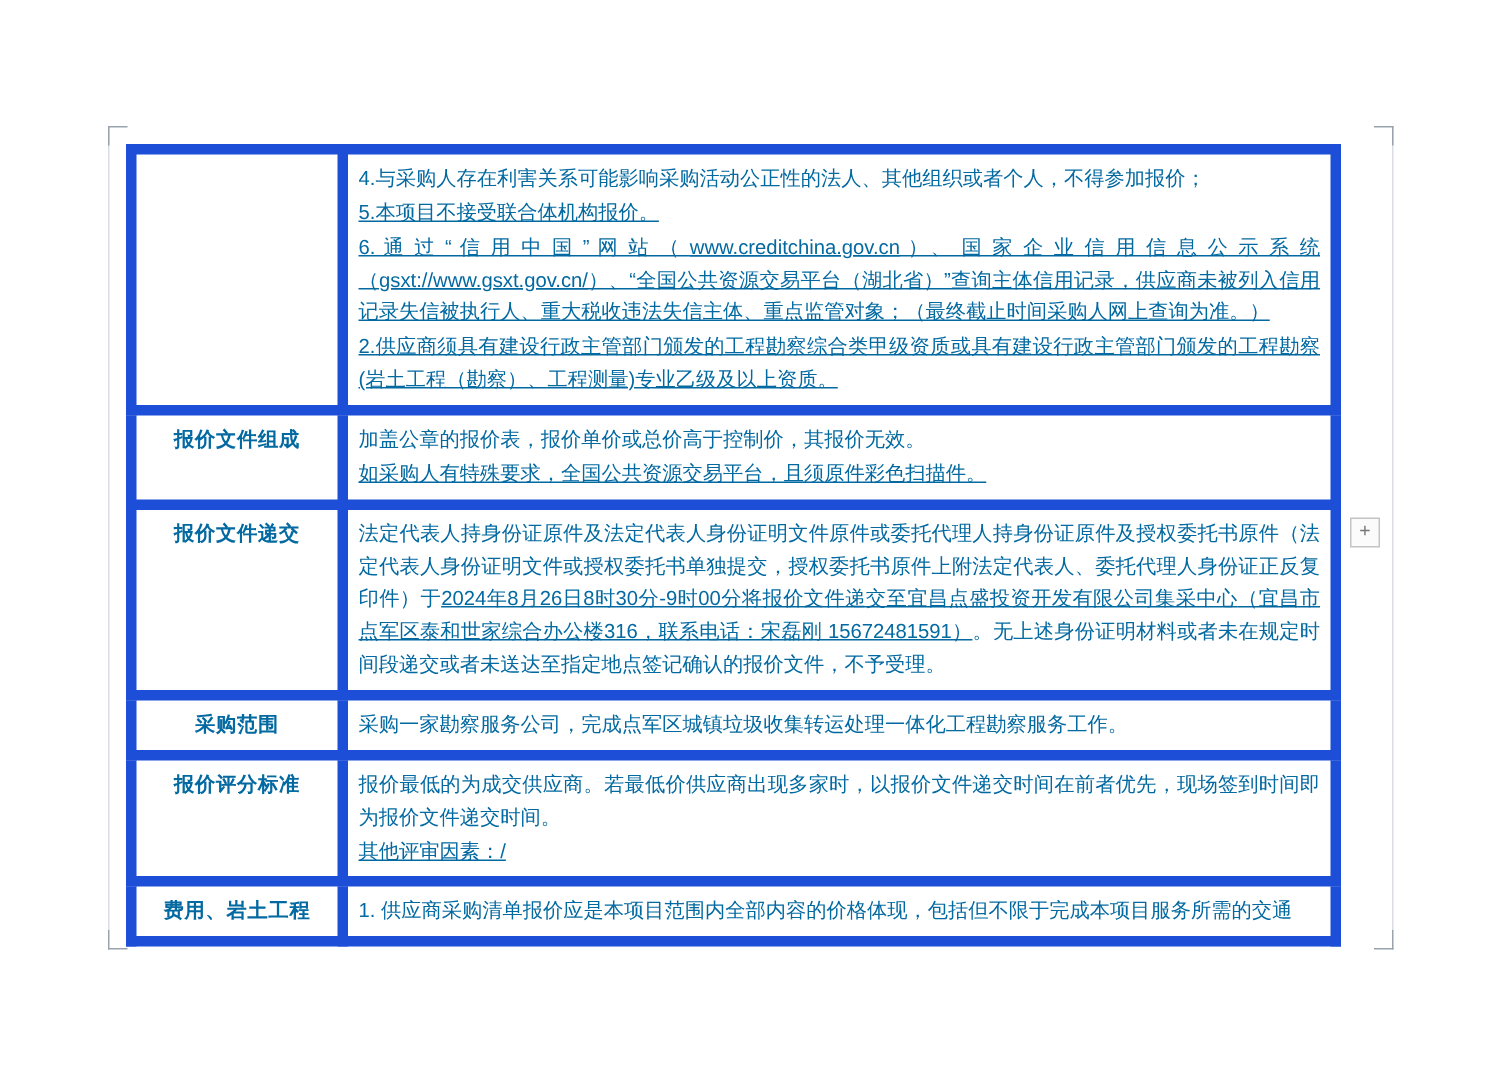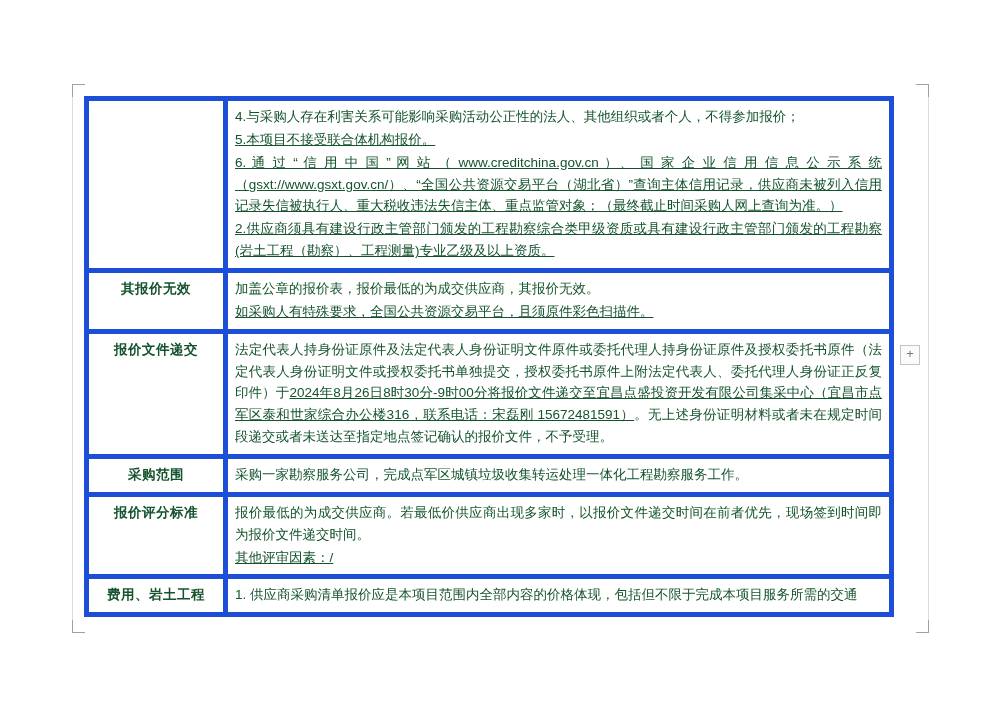--- a/index.html
+++ b/index.html
@@ -37,26 +37,26 @@
     left: 84px;
     top: 96px;
     width: 810px;
   }
   table.contract {
     border-collapse: collapse;
     width: 810px;
     table-layout: fixed;
   }
   table.contract td {
-    border: 5px solid #1d4ed8;
+    border: 7px solid #1d4ed8;
     vertical-align: top;
     padding: 5px 7px 6px 7px;
     font-size: 13.5px;
     line-height: 1.62;
-    color: #14532d;
+    color: #0369a1;
   }
   td.label {
     width: 120px;
     text-align: center;
     vertical-align: middle;
     font-weight: bold;
     letter-spacing: 0.5px;
     font-family: "Liberation Serif", serif;
     font-size: 14.5px;
     padding: 6px 4px;
@@ -122,23 +122,23 @@
           <td class="label"></td>
           <td class="body">
             <p class="p">4.与采购人存在利害关系可能影响采购活动公正性的法人、其他组织或者个人，不得参加报价；</p>
             <p class="p">5.本项目不接受联合体机构报价。</p>
             <p class="p just-spread">6. 通 过 “ 信 用 中 国 ” 网 站 （ <span class="u">www.creditchina.gov.cn</span> ）、 国 家 企 业 信 用 信 息 公 示 系 统（<span class="u">gsxt://www.gsxt.gov.cn/</span>）、“全国公共资源交易平台（湖北省）”查询主体信用记录，供应商未被列入信用记录失信被执行人、重大税收违法失信主体、重点监管对象；（最终截止时间采购人网上查询为准。）</p>
             <p class="p">2.供应商须具有建设行政主管部门颁发的工程勘察综合类甲级资质或具有建设行政主管部门颁发的工程勘察(岩土工程（勘察）、工程测量)专业乙级及以上资质。</p>
           </td>
         </tr>
 
         <tr>
-          <td class="label">其报价无效</td>
+          <td class="label">报价文件组成</td>
           <td class="body">
-            <p class="p">加盖公章的报价表，报价最低的为成交供应商，其报价无效。</p>
+            <p class="p">加盖公章的报价表，报价单价或总价高于控制价，其报价无效。</p>
             <p class="p">如采购人有特殊要求，全国公共资源交易平台，且须原件彩色扫描件。</p>
           </td>
         </tr>
 
         <tr>
           <td class="label">报价文件递交</td>
           <td class="body">
             <p class="p just-spread">法定代表人持身份证原件及法定代表人身份证明文件原件或委托代理人持身份证原件及授权委托书原件（法定代表人身份证明文件或授权委托书单独提交，授权委托书原件上附法定代表人、委托代理人身份证正反复印件）于<span class="u">2024年8月26日8时30分-9时00分将报价文件递交至宜昌点盛投资开发有限公司集采中心</span><span class="u">（宜昌市点军区泰和世家综合办公楼316，联系电话：宋磊刚 15672481591）</span>。无上述身份证明材料或者未在规定时间段递交或者未送达至指定地点签记确认的报价文件，不予受理。</p>
           </td>
         </tr>

